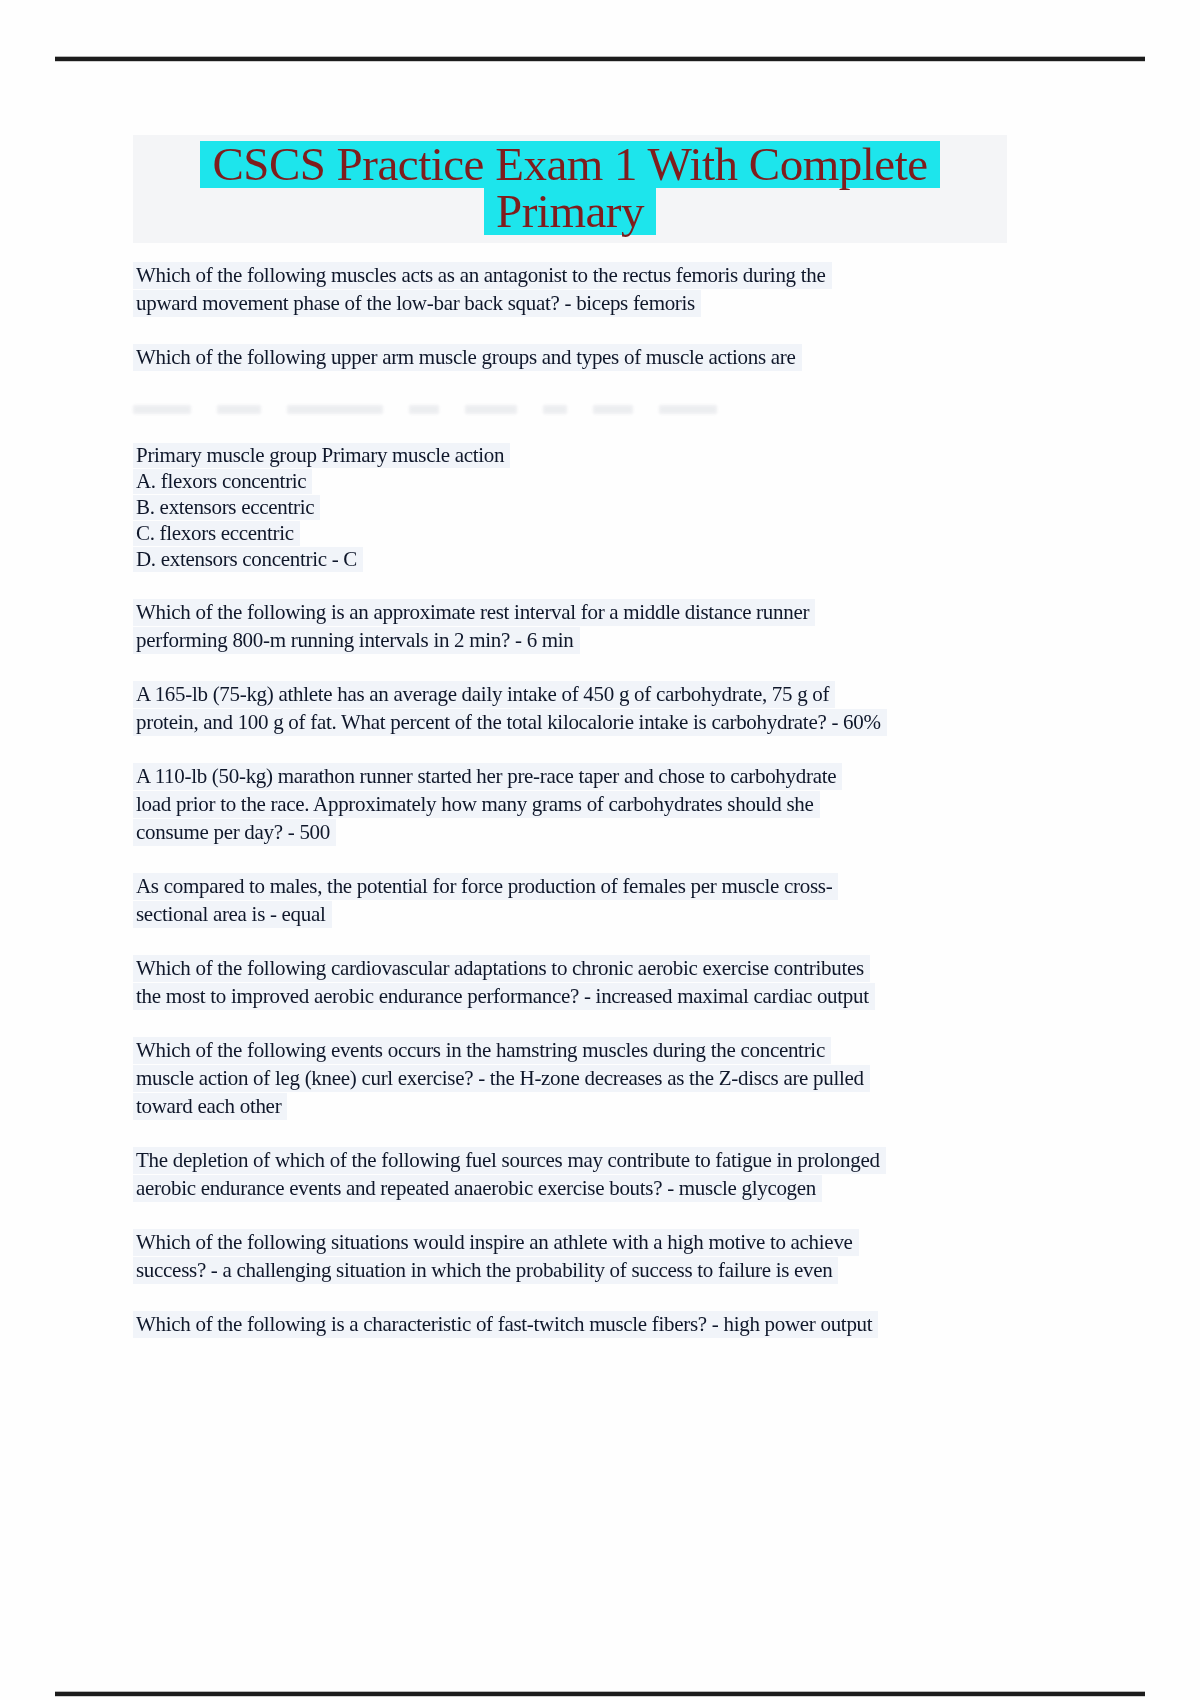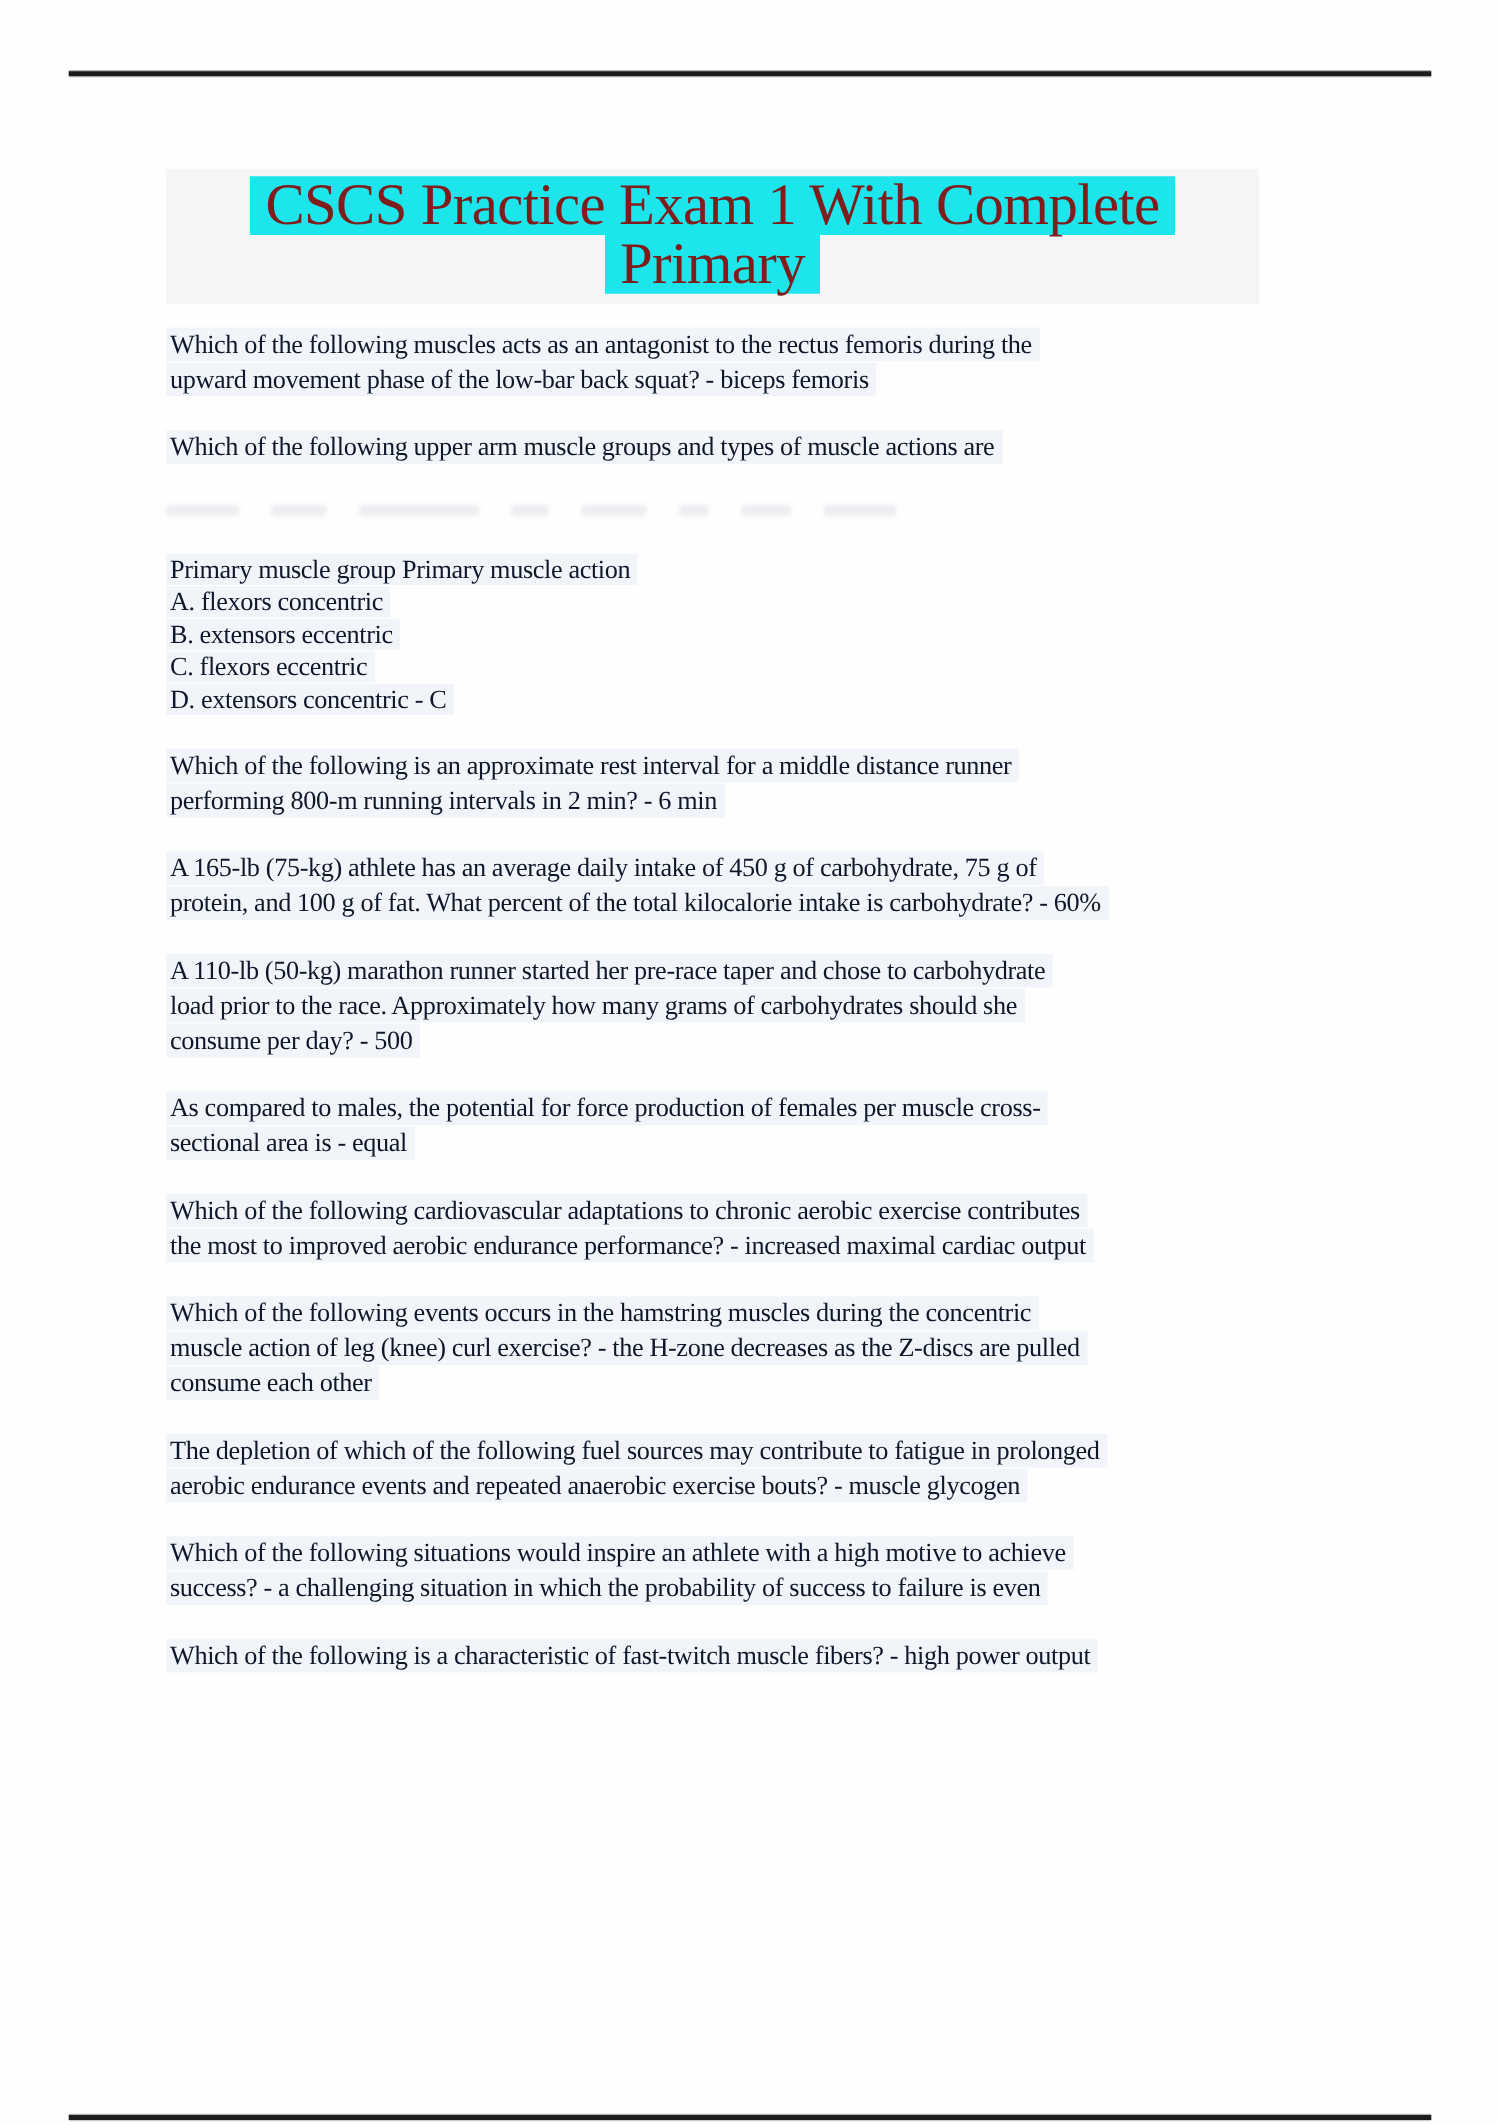--- a/index.html
+++ b/index.html
@@ -92,21 +92,21 @@
     </div>
 
     <div class="para">
       <span class="line">Which of the following cardiovascular adaptations to chronic aerobic exercise contributes</span>
       <span class="line">the most to improved aerobic endurance performance? - increased maximal cardiac output</span>
     </div>
 
     <div class="para">
       <span class="line">Which of the following events occurs in the hamstring muscles during the concentric</span>
       <span class="line">muscle action of leg (knee) curl exercise? - the H-zone decreases as the Z-discs are pulled</span>
-      <span class="line">consume each other</span>
+      <span class="line">toward each other</span>
     </div>
 
     <div class="para">
       <span class="line">The depletion of which of the following fuel sources may contribute to fatigue in prolonged</span>
       <span class="line">aerobic endurance events and repeated anaerobic exercise bouts? - muscle glycogen</span>
     </div>
 
     <div class="para">
       <span class="line">Which of the following situations would inspire an athlete with a high motive to achieve</span>
       <span class="line">success? - a challenging situation in which the probability of success to failure is even</span>

